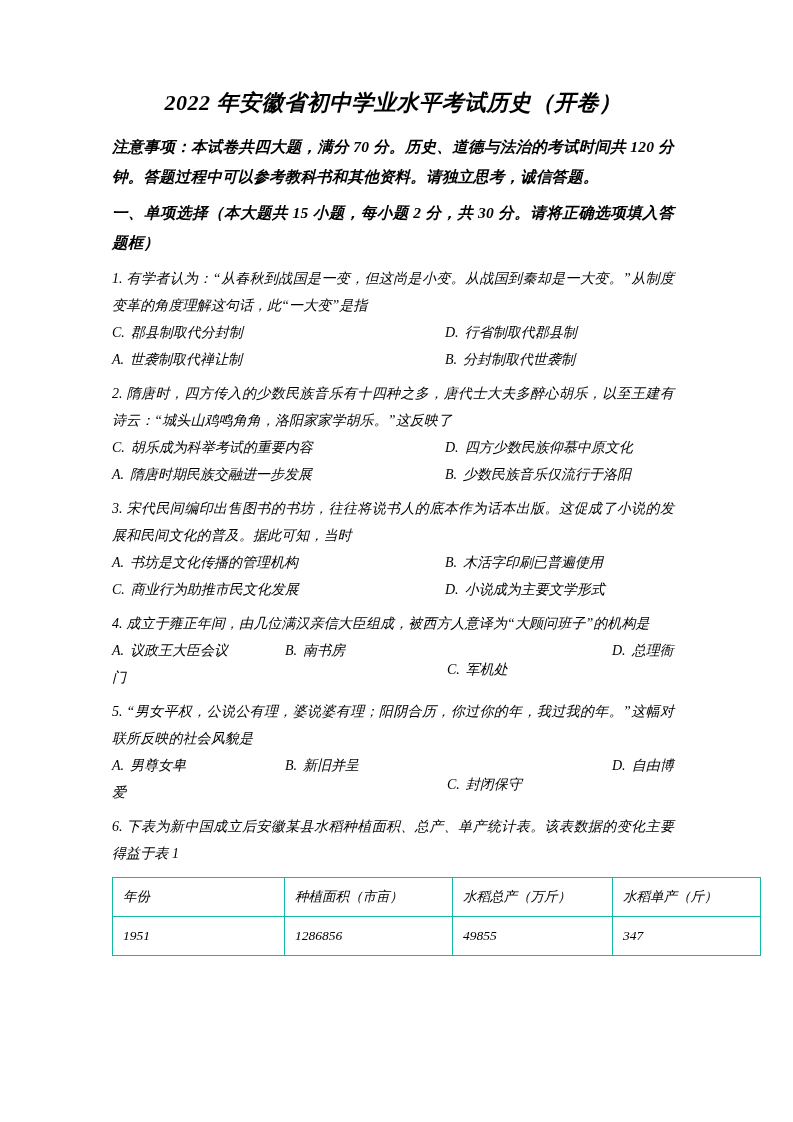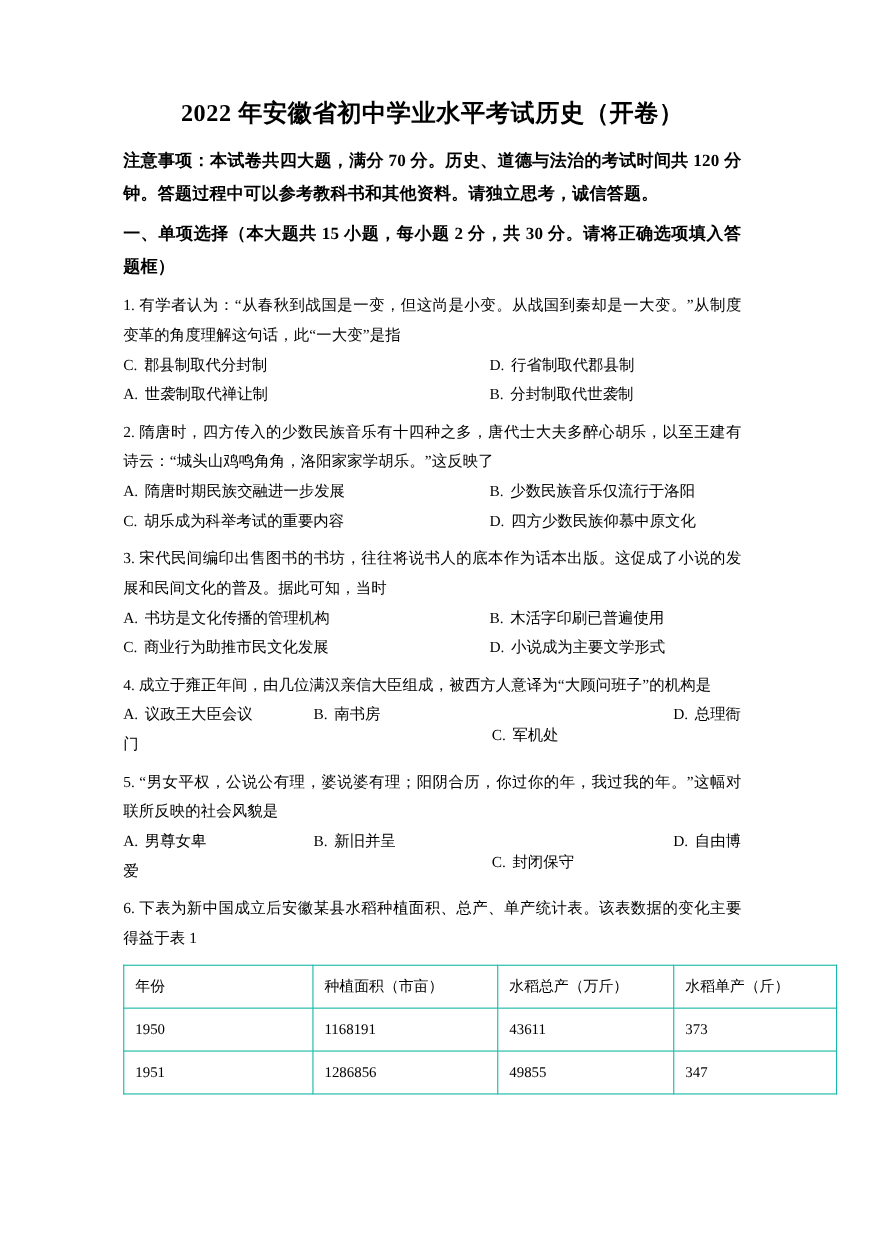--- a/index.html
+++ b/index.html
@@ -13,20 +13,21 @@
     font-family: "Liberation Serif", "DejaVu Serif", serif;
     color: #000000;
     overflow: hidden;
   }
   .page {
     position: relative;
     width: 681px;
     height: 1122px;
     box-sizing: border-box;
     padding: 0;
+    font-style: italic;
   }
   .content {
     position: absolute;
     left: 112px;
     top: 0;
     width: 562px;
   }
 
   
   .doc-title {
@@ -186,32 +187,32 @@
           </span>
         </div>
       </div>
     </div>
 
     <div class="question">
       <p class="q-stem">2. 隋唐时，四方传入的少数民族音乐有十四种之多，唐代士大夫多醉心胡乐，以至王建有诗云：“城头山鸡鸣角角，洛阳家家学胡乐。”这反映了</p>
       <div class="opts-grid">
         <div class="opt-row">
           <span class="opt-cell-left">
+            <span class="opt-letter">C.</span><span>胡乐成为科举考试的重要内容</span>
+          </span>
+          <span class="opt-cell-right">
+            <span class="opt-letter">D.</span><span>四方少数民族仰慕中原文化</span>
+          </span>
+        </div>
+        <div class="opt-row">
+          <span class="opt-cell-left">
             <span class="opt-letter">A.</span><span>隋唐时期民族交融进一步发展</span>
           </span>
           <span class="opt-cell-right">
             <span class="opt-letter">B.</span><span>少数民族音乐仅流行于洛阳</span>
-          </span>
-        </div>
-        <div class="opt-row">
-          <span class="opt-cell-left">
-            <span class="opt-letter">C.</span><span>胡乐成为科举考试的重要内容</span>
-          </span>
-          <span class="opt-cell-right">
-            <span class="opt-letter">D.</span><span>四方少数民族仰慕中原文化</span>
           </span>
         </div>
       </div>
     </div>
 
     <div class="question">
       <p class="q-stem">3. 宋代民间编印出售图书的书坊，往往将说书人的底本作为话本出版。这促成了小说的发展和民间文化的普及。据此可知，当时</p>
       <div class="opts-grid">
         <div class="opt-row">
           <span class="opt-cell-left">
@@ -287,26 +288,20 @@
           <thead>
             <tr>
               <th>年份</th>
               <th>种植面积（市亩）</th>
               <th>水稻总产（万斤）</th>
               <th>水稻单产（斤）</th>
             </tr>
           </thead>
           <tbody>
             <tr>
-              <td>1950</td>
-              <td>1168191</td>
-              <td>43611</td>
-              <td>373</td>
-            </tr>
-            <tr>
               <td>1951</td>
               <td>1286856</td>
               <td>49855</td>
               <td>347</td>
             </tr>
           </tbody>
         </table>
       </div>
     </div>
 

